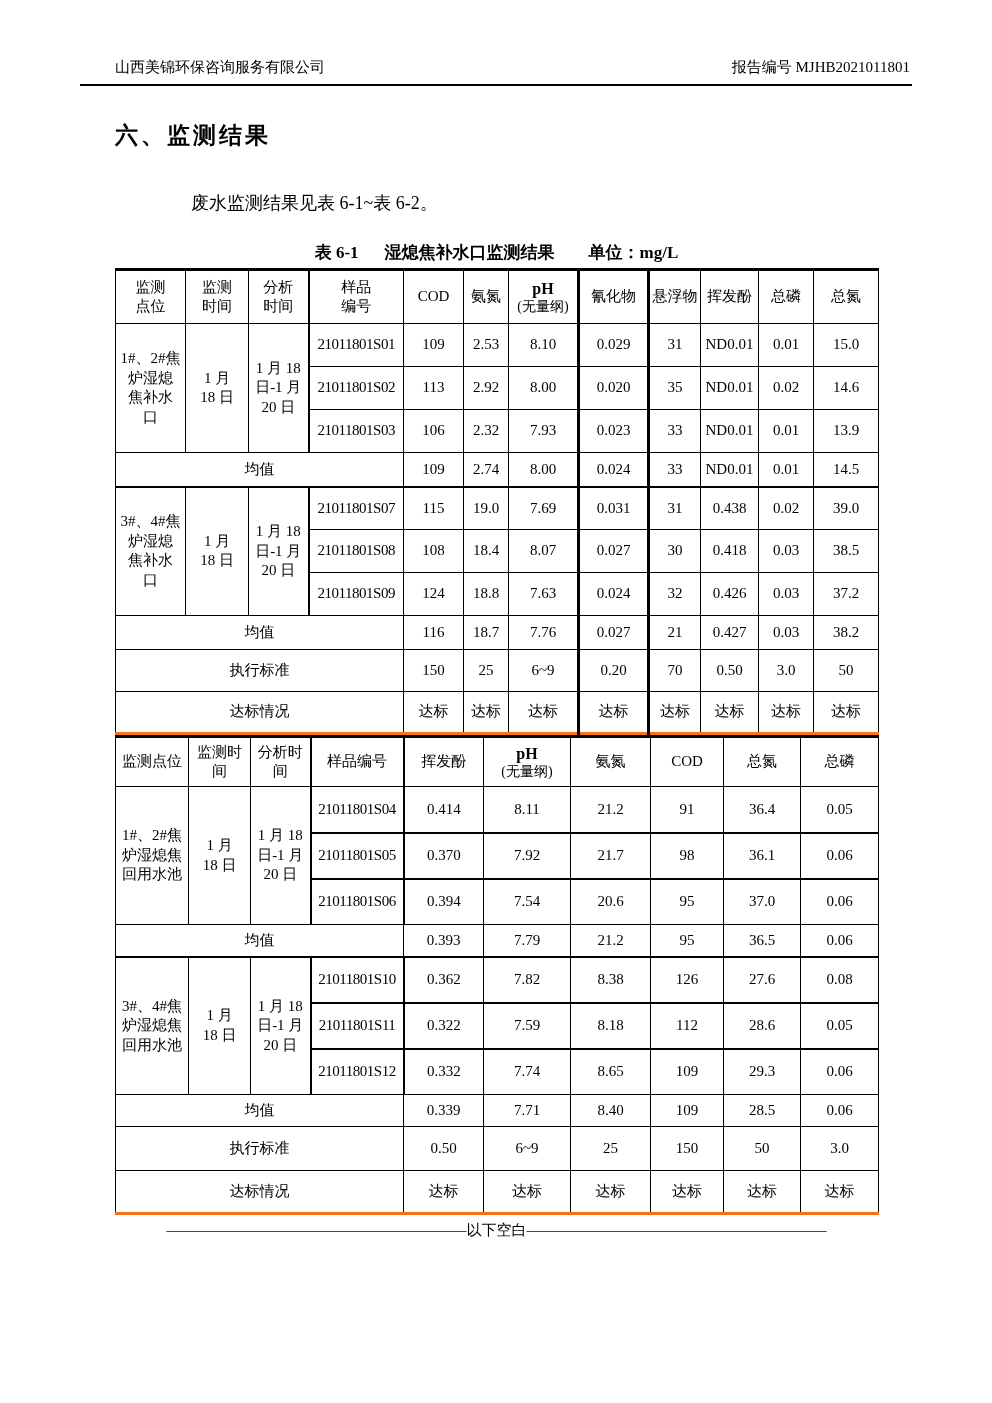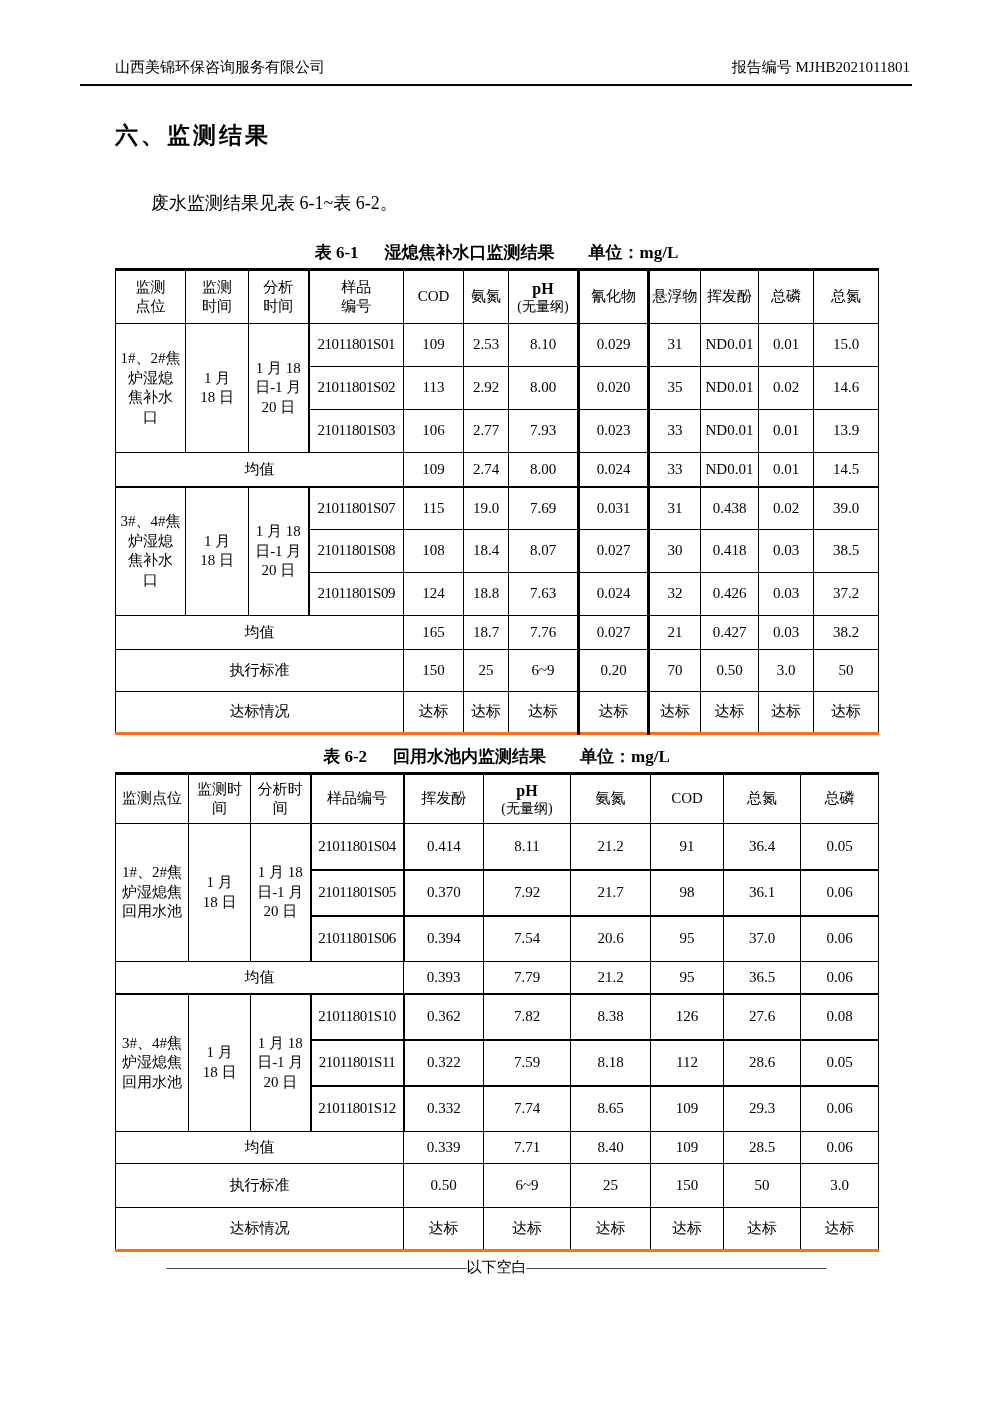--- a/index.html
+++ b/index.html
@@ -9,21 +9,21 @@
     font-family:"Liberation Serif","DejaVu Serif",serif;
     color:#000; overflow:hidden;
   }
   .page { width:992px; height:1403px; padding:58px 80px 0 80px; position:relative; }
 
   .hdr { display:flex; justify-content:space-between; align-items:flex-end;
          font-size:15px; padding:0 2px 7px 35px; }
   .hrule { border-bottom:2.5px solid #000; }
 
   .sec-title { margin:34px 0 0 35px; font-size:23px; font-weight:bold; letter-spacing:3px; }
-  .intro { margin:40px 0 0 71px; font-size:18px; }
+  .intro { margin:40px 0 0 111px; font-size:18px; }
 
   .caption { width:763px; margin:26px 0 4px 35px; text-align:center;
              font-size:17px; font-weight:bold; }
   .caption .cap-label { margin-right:26px; }
   .caption .cap-unit  { margin-left:34px; }
   .cap2 { margin-top:10px; }
 
   table.t { border-collapse:collapse; table-layout:fixed; width:763px; margin-left:35px;
             border-top:3px solid #000; border-bottom:3px solid #f97316; }
   .t th, .t td { border:1px solid #000; text-align:center; vertical-align:middle;
@@ -137,21 +137,21 @@
         <td class="bR3">8.00</td>
         <td class="bR3">0.020</td>
         <td>35</td>
         <td>ND0.01</td>
         <td>0.02</td>
         <td>14.6</td>
       </tr>
       <tr class="dr">
         <td class="id">21011801S03</td>
         <td>106</td>
-        <td>2.77</td>
+        <td>2.32</td>
         <td class="bR3">7.93</td>
         <td class="bR3">0.023</td>
         <td>33</td>
         <td>ND0.01</td>
         <td>0.01</td>
         <td>13.9</td>
       </tr>
       <tr class="mn gend">
         <td class="lbl" colspan="4">均值</td>
         <td>109</td>
@@ -201,21 +201,21 @@
         <td>18.8</td>
         <td class="bR3">7.63</td>
         <td class="bR3">0.024</td>
         <td>32</td>
         <td>0.426</td>
         <td>0.03</td>
         <td>37.2</td>
       </tr>
       <tr class="mn">
         <td class="lbl" colspan="4">均值</td>
-        <td>165</td>
+        <td>116</td>
         <td>18.7</td>
         <td class="bR3">7.76</td>
         <td class="bR3">0.027</td>
         <td>21</td>
         <td>0.427</td>
         <td>0.03</td>
         <td>38.2</td>
       </tr>
 
       <tr class="st">
@@ -236,23 +236,20 @@
         <td class="bR3">达标</td>
         <td class="bR3">达标</td>
         <td>达标</td>
         <td>达标</td>
         <td>达标</td>
         <td>达标</td>
       </tr>
     </tbody>
   </table>
 
-  <div class="caption cap2">
-    <span class="cap-label">表 6-2</span><span class="cap-title">回用水池内监测结果</span><span class="cap-unit">单位：mg/L</span>
-  </div>
 
   <table class="t t2">
     <colgroup>
       <col style="width:73px">
         <col style="width:62px">
         <col style="width:60px">
         <col style="width:93px">
       <col style="width:80px">
         <col style="width:87px">
         <col style="width:80px">

